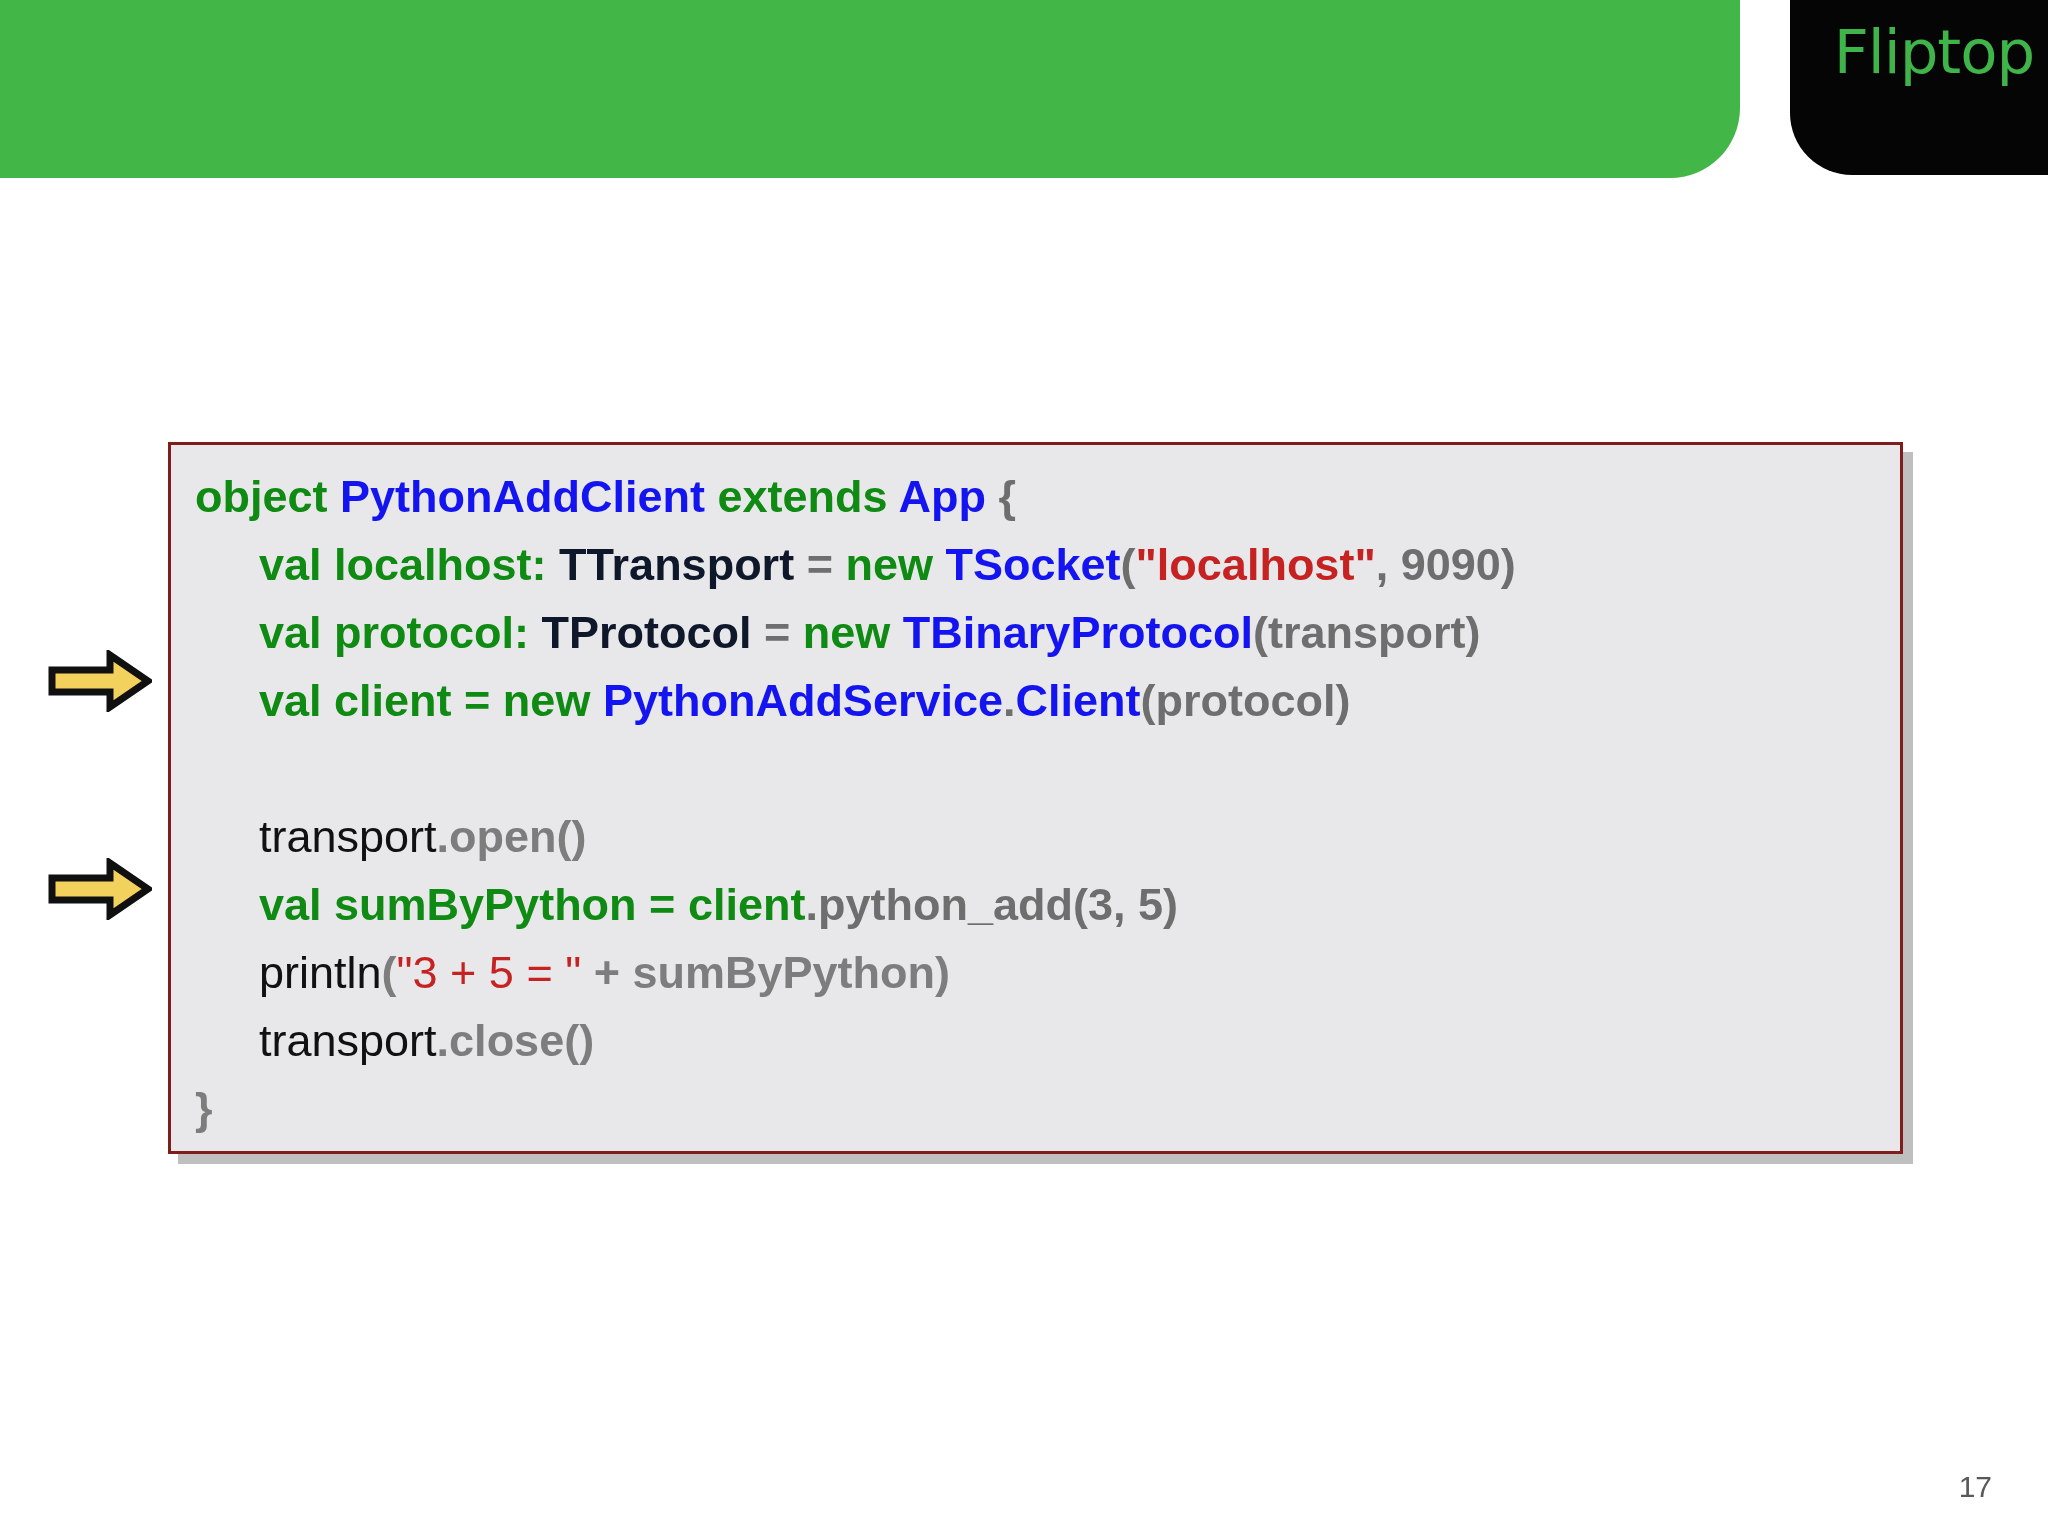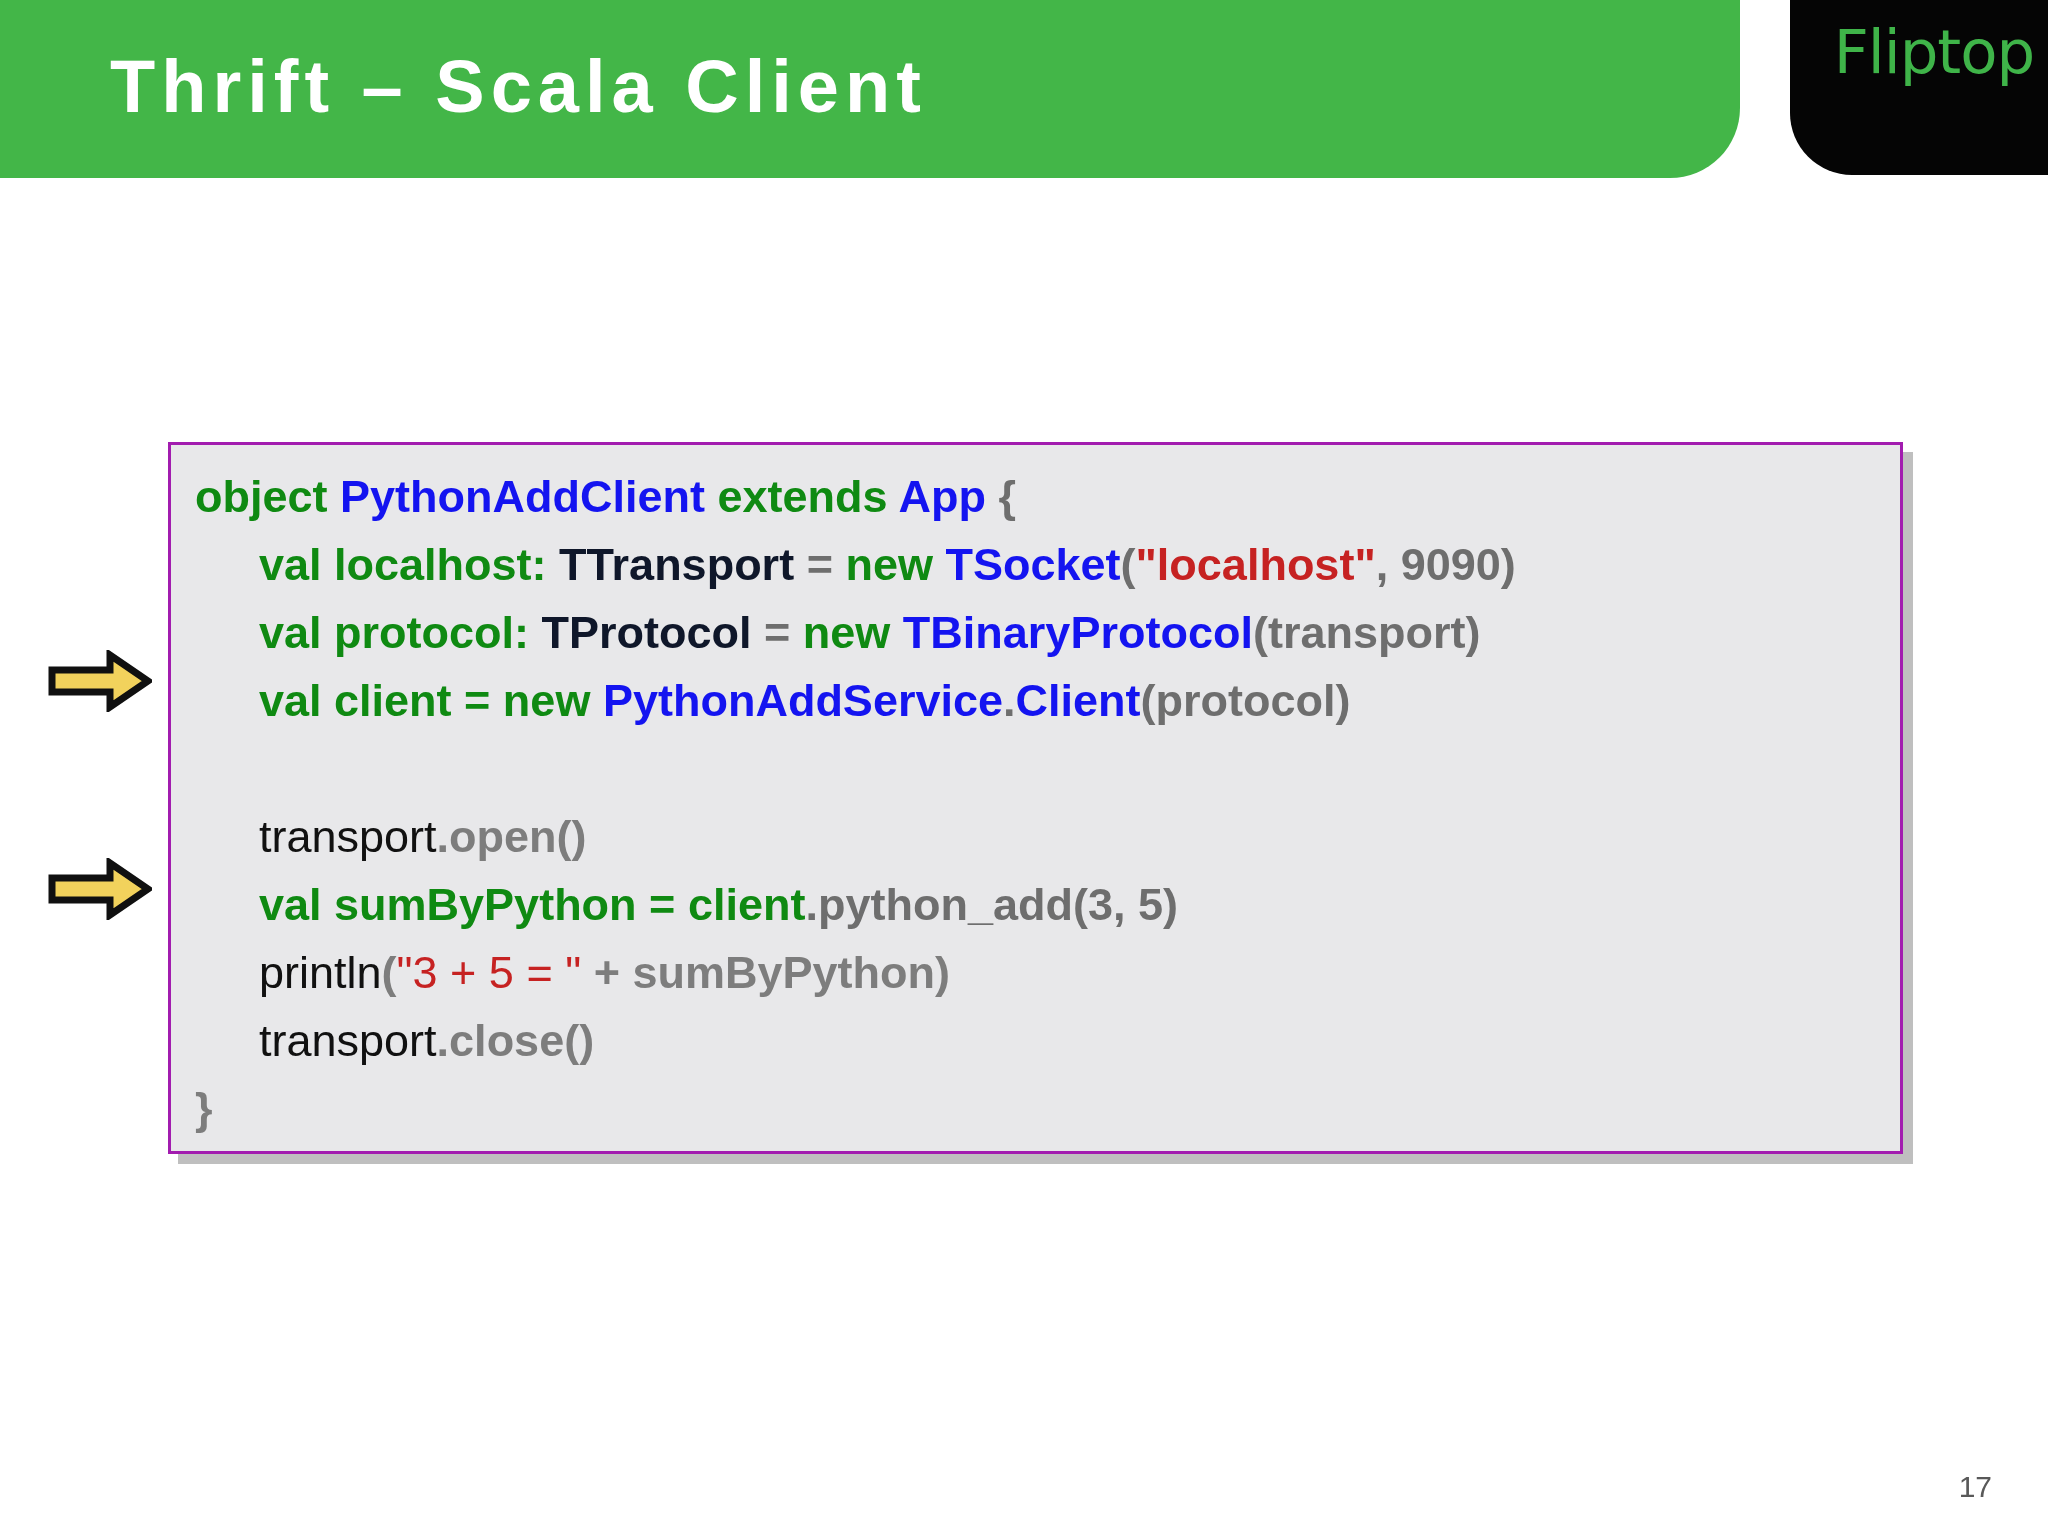--- a/index.html
+++ b/index.html
@@ -84,21 +84,21 @@
     height: 712px;
     background: #bfbfbf;
   }
   .code-box {
     position: absolute;
     left: 168px;
     top: 442px;
     width: 1735px;
     height: 712px;
     background: #e8e8ea;
-    border: 3px solid #a21caf;
+    border: 3px solid #7f1d1d;
     box-sizing: border-box;
     padding: 18px 24px 0 24px;
   }
   .code-line {
     font-family: "Liberation Sans", sans-serif;
     font-size: 45px;
     line-height: 68px;
     white-space: pre;
     color: #6e6e6e;
   }
@@ -132,21 +132,20 @@
     margin-top: 27px;
   }
 </style>
 </head>
 <body>
 
 <div class="slide">
 
   <div class="header-bar"></div>
 
-  <div class="slide-title">Thrift – Scala Client</div>
 
   <div class="logo-tile">
     <div class="logo-text">Fliptop</div>
   </div>
 
 
   <div class="code-shadow"></div>
 
   <div class="code-box">
     <div id="code-lines">

